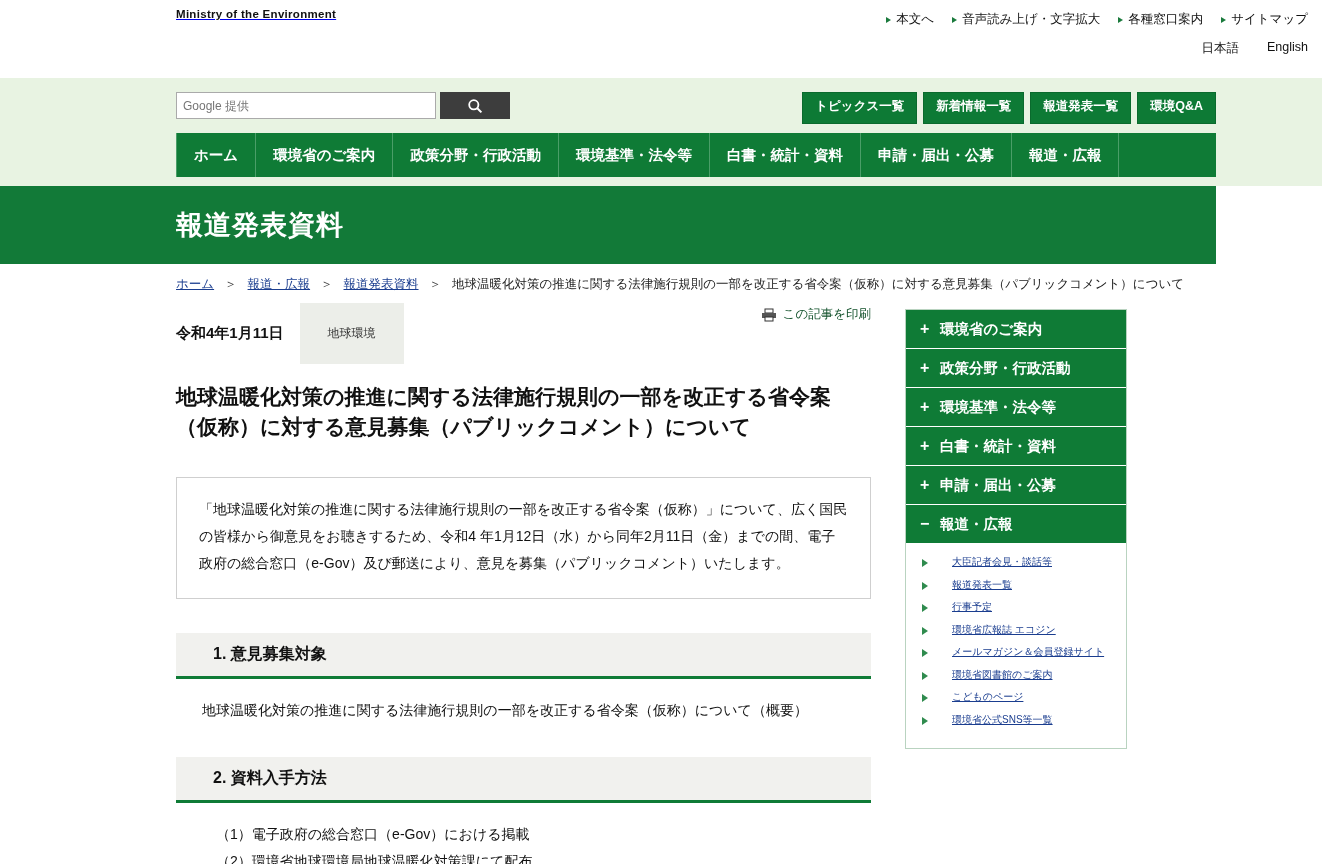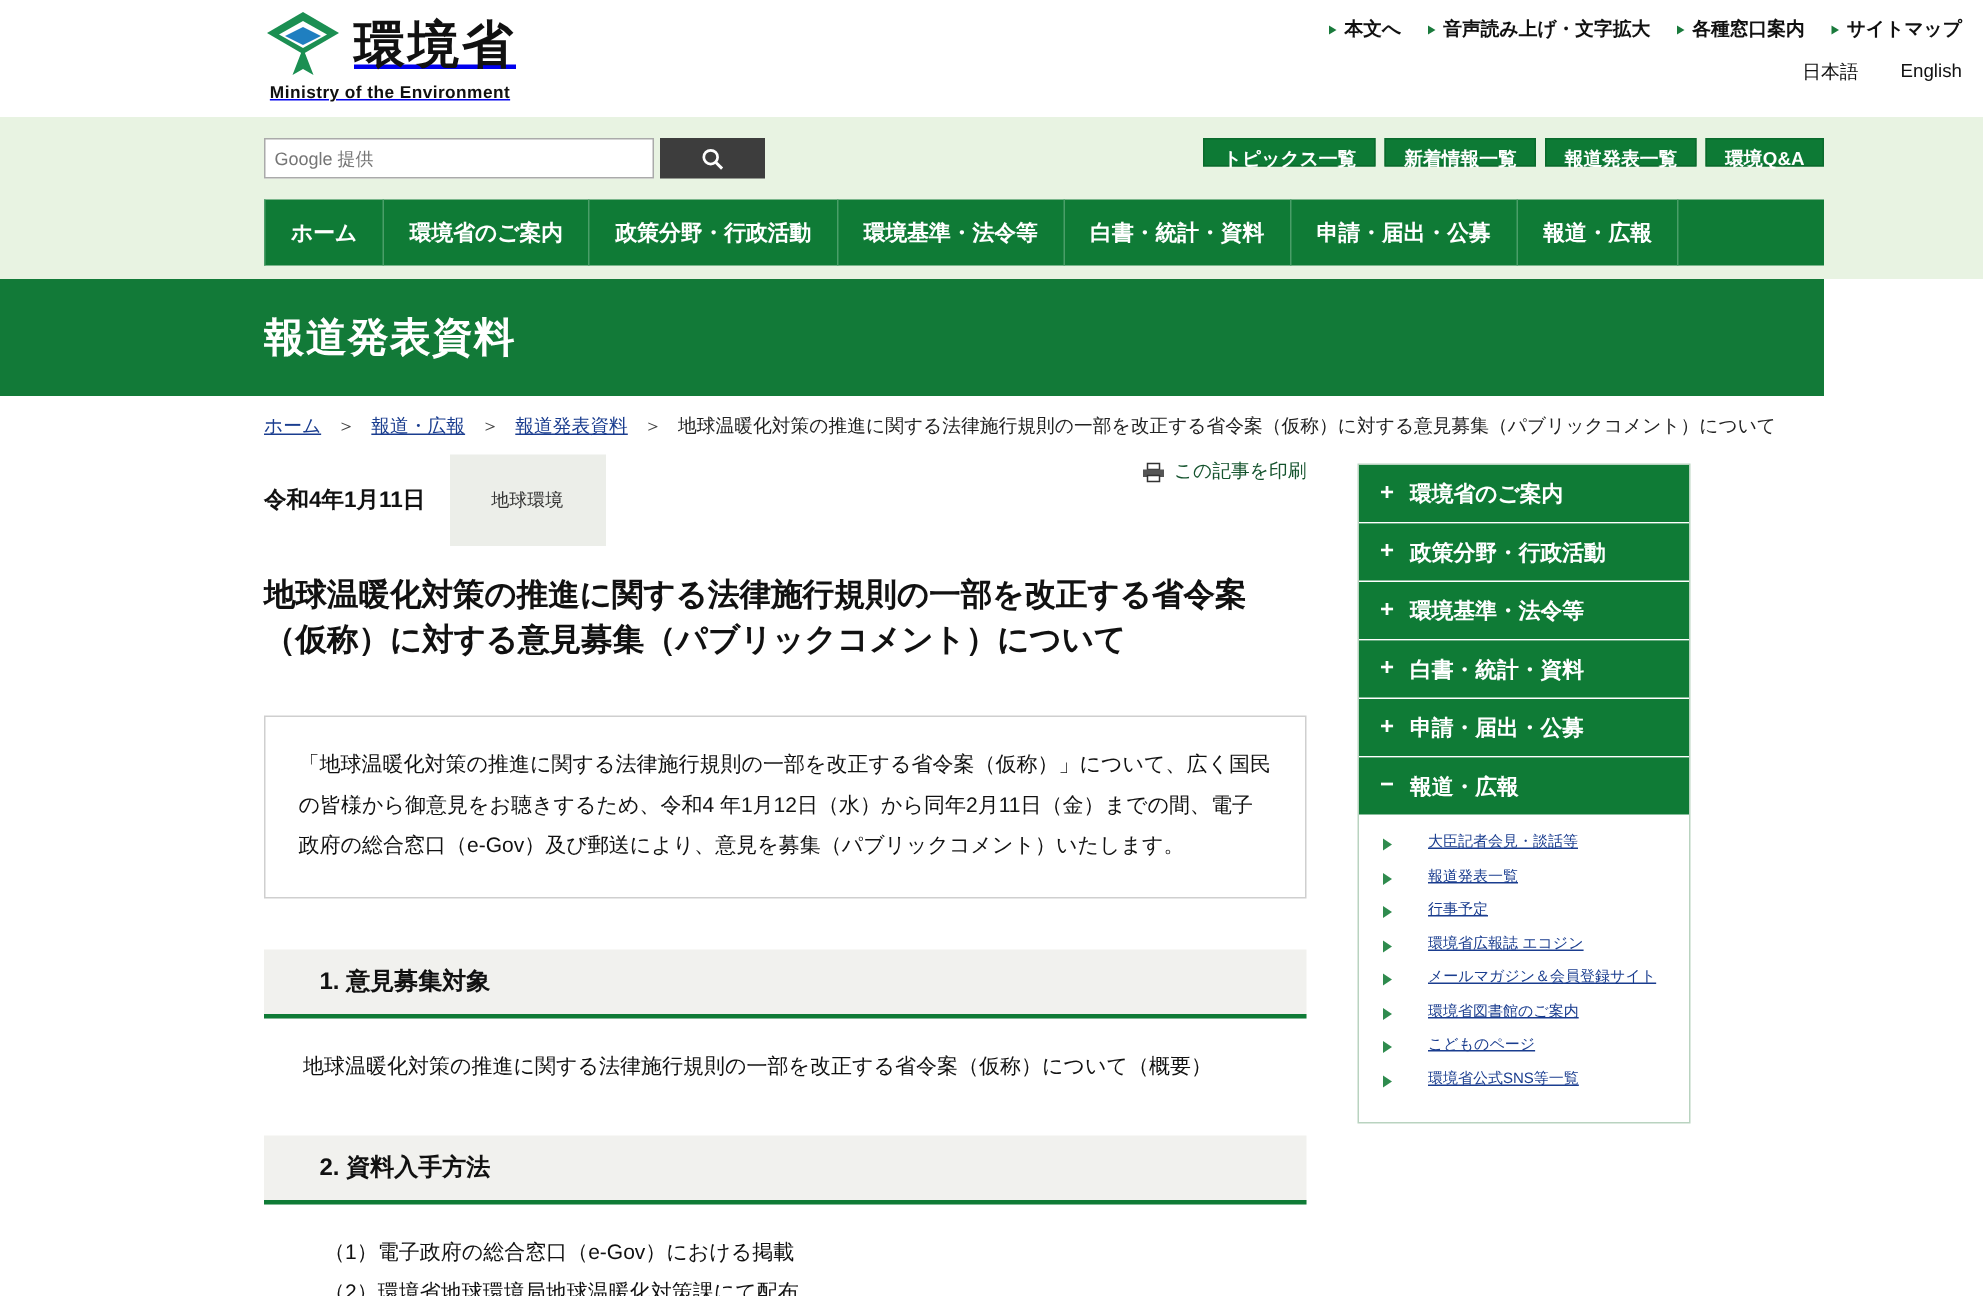--- a/index.html
+++ b/index.html
@@ -52,21 +52,21 @@
     display: flex;
     align-items: center;
     gap: 18px;
     font-size: 12.5px;
     color: #123;
   }
   .util-top .ulink {
     display: flex; align-items: center; gap: 5px;
     color: #111; text-decoration: none;
   }
-  .util-top .ulink span.txt { border-bottom: 0; font-weight: bold; }
+  .util-top .ulink span.txt { border-bottom: 0; }
   .tri {
     width: 0; height: 0;
     border-left: 5px solid #1a7a3c;
     border-top: 3.5px solid transparent;
     border-bottom: 3.5px solid transparent;
     display: inline-block;
   }
   .util-lang {
     position: absolute;
     right: 14px; top: 40px;
@@ -111,21 +111,21 @@
     right: 106px; top: 14px;
     display: flex;
     gap: 6px;
   }
   .topbtn {
     background: #0d7a35;
     color: #fff;
     font-size: 12.5px;
     font-weight: bold;
     padding: 0 12px;
-    height: 19px;
+    height: 32px;
     line-height: 27px;
     text-align: center;
     text-decoration: none;
     border: 1px solid #0a6a2d;
     white-space: nowrap;
   }
   .mainnav {
     position: absolute;
     left: 176px; top: 55px;
     right: 106px;
@@ -294,31 +294,20 @@
     flex: 0 0 auto;
   }
 </style>
 </head>
 <body>
 
 <div class="page">
 
   <div class="header">
     <a class="logo-wrap" href="#">
-      <span class="logo-row">
-        <span class="logo-mark">
-          <svg width="52" height="48" viewBox="0 0 52 48">
-            <polygon points="26,2 50,16 26,30 2,16" fill="#1b8f52"></polygon>
-            <polygon points="26,8 42,17 26,26 10,17" fill="#ffffff"></polygon>
-            <polygon points="26,12 38,18 26,24 14,18" fill="#1f7fc0"></polygon>
-            <polygon points="26,26 33,44 26,40 19,44" fill="#1b8f52"></polygon>
-          </svg>
-        </span>
-        <span class="logo-jp">環境省</span>
-      </span>
       <span class="logo-en">Ministry of the Environment</span>
     </a>
 
     <div class="util-top">
       <a class="ulink" href="#">
         <span class="tri"></span>
         <span class="txt">本文へ</span>
       </a>
       <a class="ulink" href="#">
         <span class="tri"></span>

